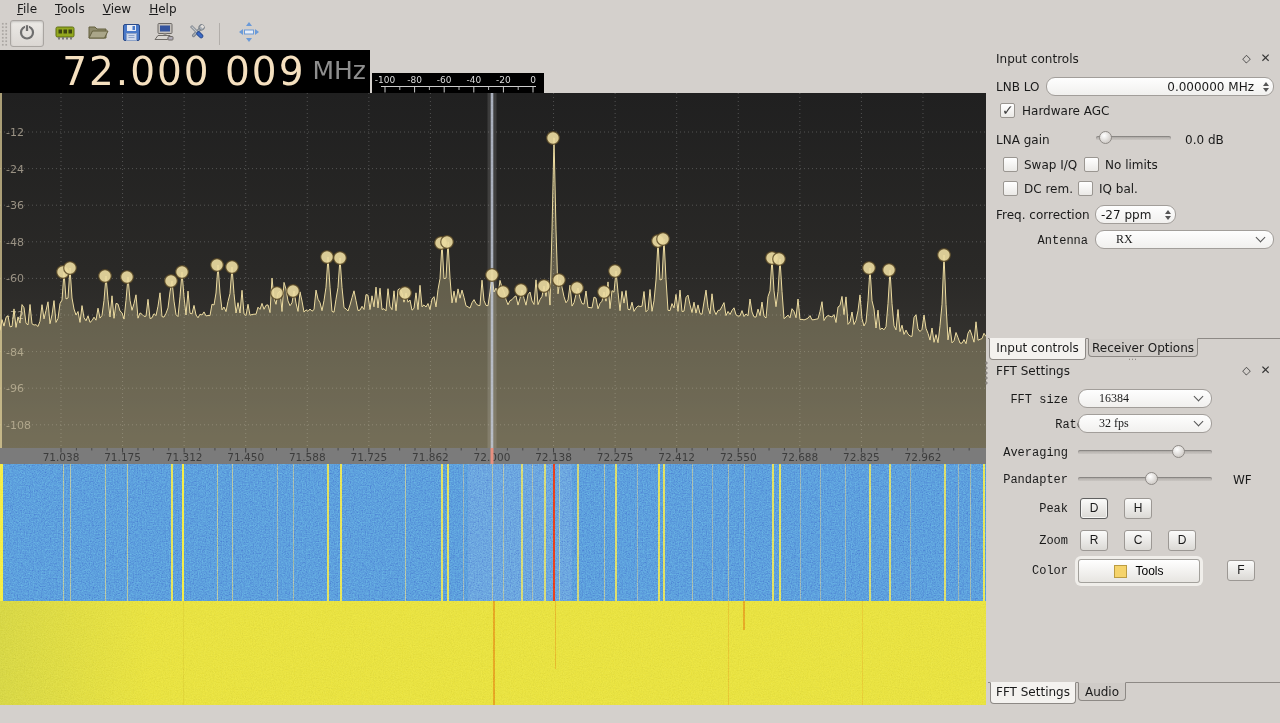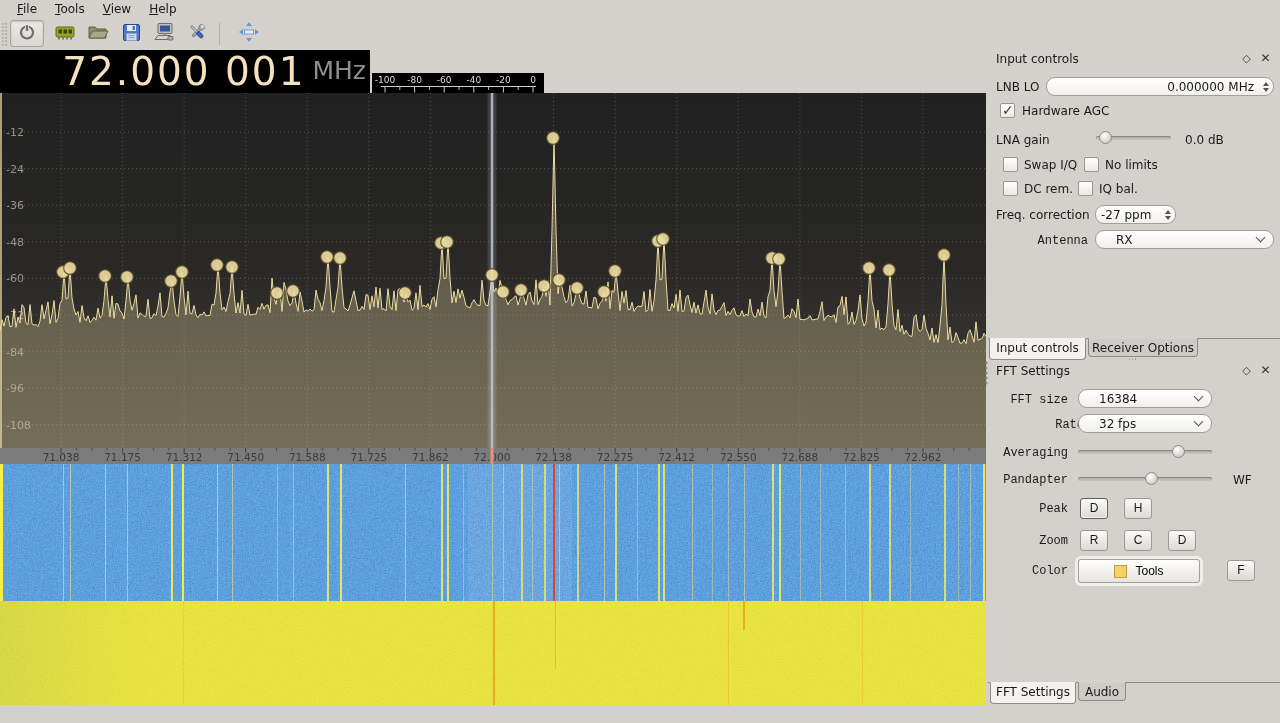--- a/index.html
+++ b/index.html
@@ -64,21 +64,21 @@
     line-height:15px; color:#333; font-size:11px; cursor:default; }
   .lbl { position:absolute; white-space:nowrap; }
   .rlbl { text-align:right;font-family:Liberation Mono, monospace; }
   .cb { position:absolute; width:15px; height:15px; border:1px solid #9a9691; border-radius:2px;
     background:linear-gradient(#ffffff,#ebe9e6); }
   .cb.checked::after { content:"✓"; position:absolute; left:1px; top:-2px;
     font-size:14px; font-weight:bold; color:#3e3e3e; }
   .spin,.combo { position:absolute; height:19px; border:1px solid #a29e9a; border-radius:9px;
     background:linear-gradient(#fefefe,#f1f0ee); display:flex; align-items:center; }
   .spin .val { flex:1; text-align:right; padding-right:4px; }
-  .combo .val { flex:1; text-align:left; padding-left:20px; }
+  .combo .val { flex:1; text-align:left; padding-left:20px;font-family:Liberation Serif, serif; }
   .spin-arrows { width:15px; height:100%; display:flex; flex-direction:column;
     align-items:center; justify-content:center; gap:2px; }
   .tri-up { width:0; height:0; border-left:3.5px solid transparent; border-right:3.5px solid transparent;
     border-bottom:4px solid #555; }
   .tri-dn { width:0; height:0; border-left:3.5px solid transparent; border-right:3.5px solid transparent;
     border-top:4px solid #555; }
   .chev { width:7px; height:7px; border-right:1.7px solid #555; border-bottom:1.7px solid #555;
     transform:rotate(45deg); margin:-4px 9px 0 0; }
   .slider { position:absolute; height:15px; }
   .groove { position:absolute; left:0; right:0; top:6px; height:4px; border-radius:2px;
@@ -208,21 +208,21 @@
         <polygon points="11,21 14,17 8,17" fill="#6a9ad8"></polygon>
         <polygon points="1,11 5,8 5,14" fill="#6a9ad8"></polygon>
         <polygon points="21,11 17,8 17,14" fill="#6a9ad8"></polygon>
         <rect x="6.5" y="9" width="9" height="4" fill="#e8eef8" stroke="#6a9ad8"></rect>
       </svg>
     </span>
   </span>
 </div>
 
 <div class="freq-display">
-  <span class="freq-digits">72.000 001</span>
+  <span class="freq-digits">72.000 009</span>
   <span class="freq-unit">MHz</span>
 </div>
 <div class="meter-box">
   <svg id="meter-svg" width="172" height="43">
       <text x="13" y="9.5" text-anchor="middle" font-size="9" fill="#dcdcdc">-100</text>
       <text x="42.6" y="9.5" text-anchor="middle" font-size="9" fill="#dcdcdc">-80</text>
       <text x="72.2" y="9.5" text-anchor="middle" font-size="9" fill="#dcdcdc">-60</text>
       <text x="101.80000000000001" y="9.5" text-anchor="middle" font-size="9" fill="#dcdcdc">-40</text>
       <text x="131.4" y="9.5" text-anchor="middle" font-size="9" fill="#dcdcdc">-20</text>
       <text x="161" y="9.5" text-anchor="middle" font-size="9" fill="#dcdcdc">0</text>

